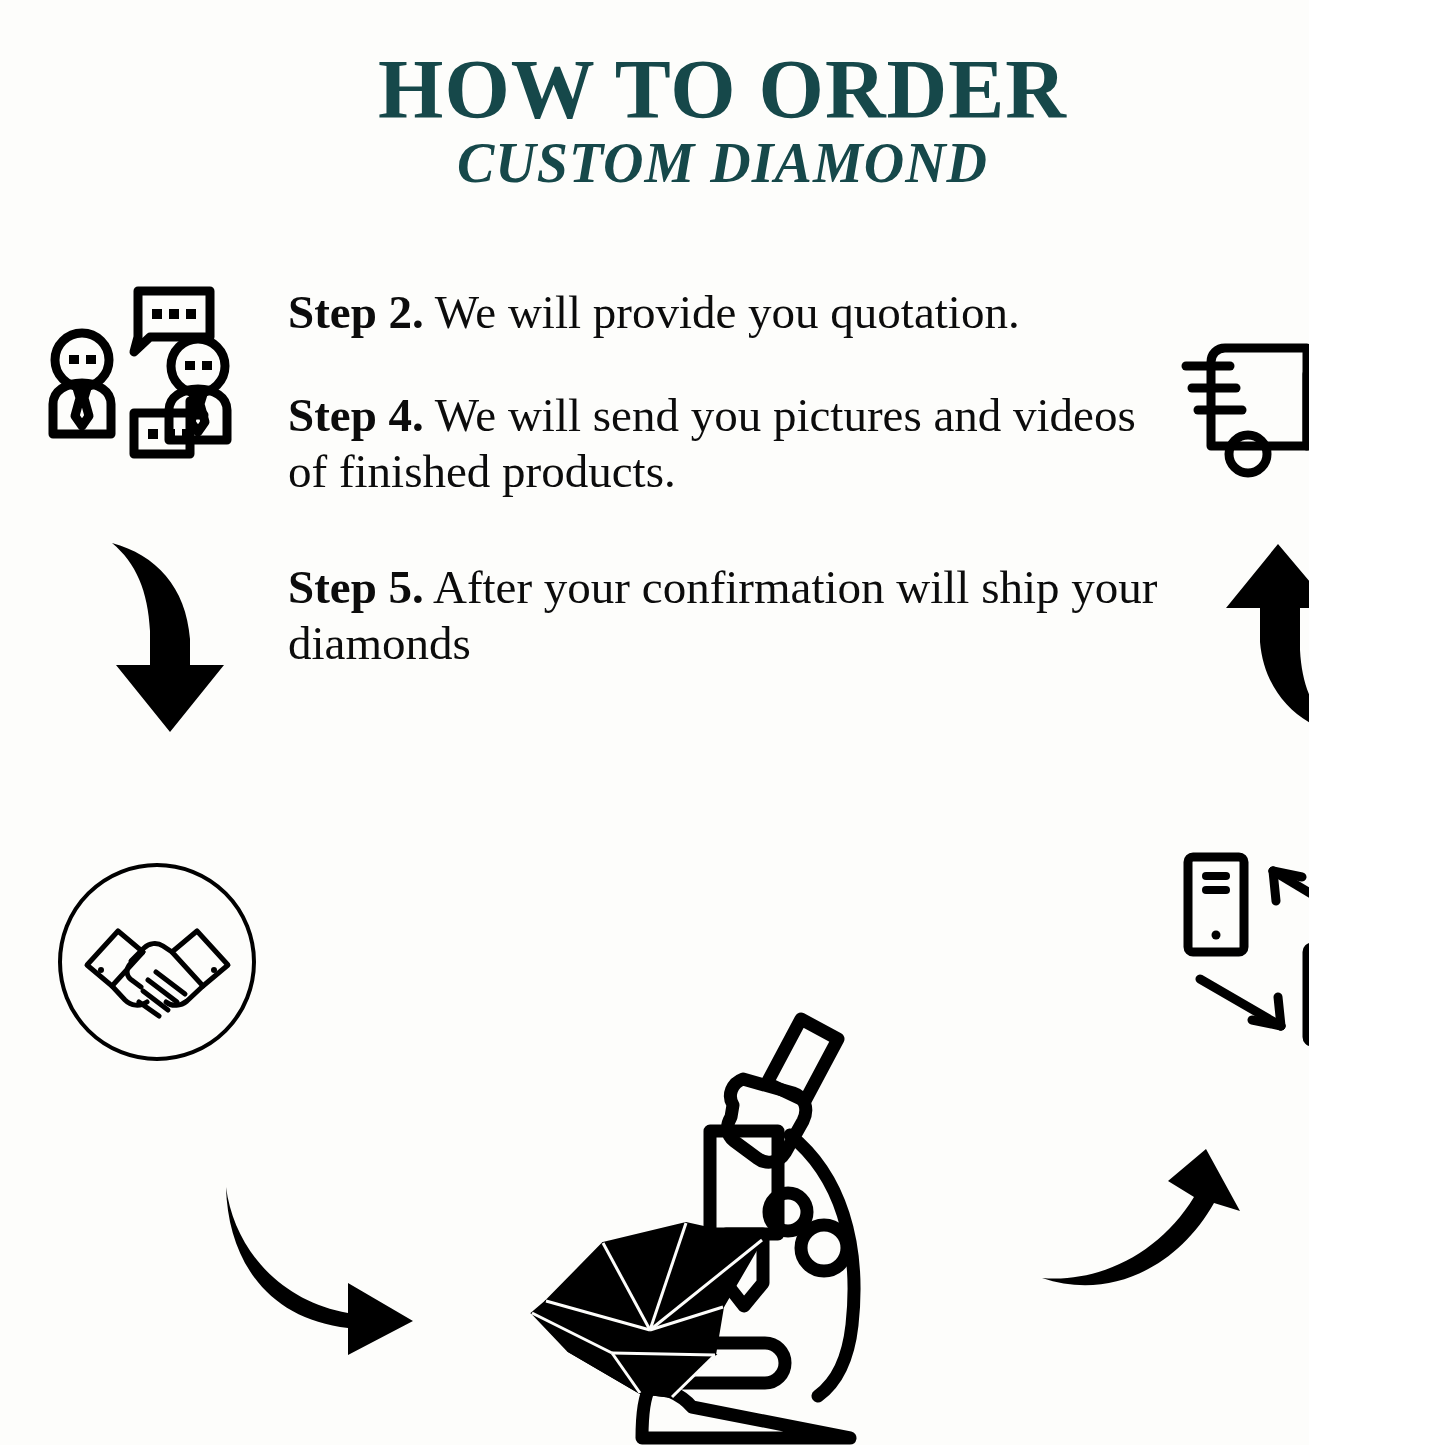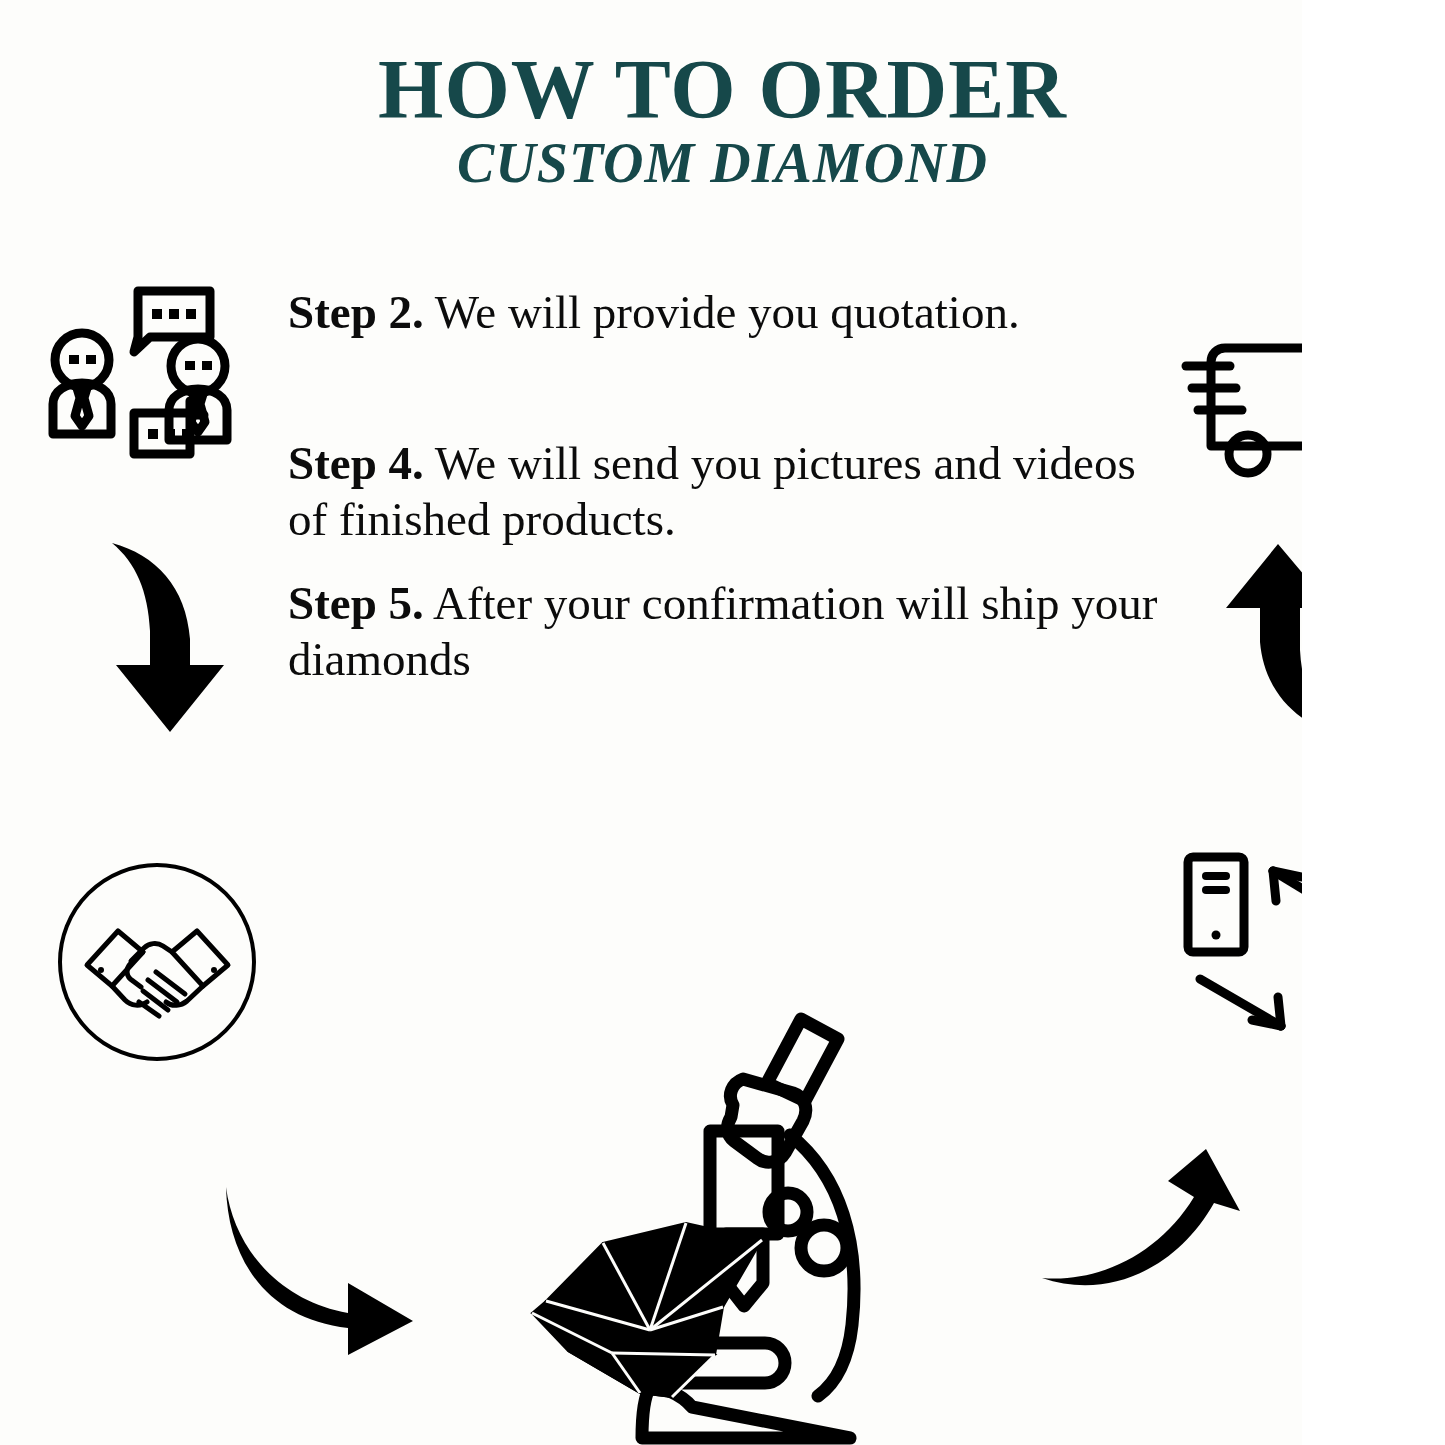--- a/index.html
+++ b/index.html
@@ -7,20 +7,21 @@
     padding: 0;
     background: #ffffff;
   }
   #page {
     position: relative;
     width: 1302px;
     height: 1445px;
     background: #fdfdfb;
     overflow: hidden;
     font-family: "Liberation Serif", "DejaVu Serif", serif;
+    padding-left: 7px;
   }
 
   
   #title-block {
     position: absolute;
     top: 48px;
     left: 0;
     width: 1445px;
     text-align: center;
     color: #16484a;
@@ -53,23 +54,23 @@
     font-size: 47px;
     line-height: 1.18;
     margin-bottom: 42px;
   }
   .step-num {
     font-weight: 700;
   }
   .step-body { font-weight: 400; }
 
   .step-1 { margin-bottom: 68px; }
-  .step-2 { margin-bottom: 96px; }
+  .step-2 { margin-bottom: 48px; }
   .step-3 { margin-bottom: 50px; }
-  .step-4 { margin-bottom: 29px; }
+  .step-4 { margin-bottom: 61px; }
   .step-5 { margin-bottom: 12px; }
 
   
   .icon-abs { position: absolute; }
 
   #icon-people    { left: 38px;   top: 282px;  width: 215px; height: 190px; }
   #icon-truck     { left: 1178px; top: 330px;  width: 222px; height: 152px; }
   #icon-arrow-dn  { left: 98px;   top: 535px;  width: 170px; height: 205px; }
   #icon-arrow-up  { left: 1208px; top: 538px;  width: 165px; height: 205px; }
   #icon-handshake { left: 55px;   top: 860px;  width: 205px; height: 205px; }

